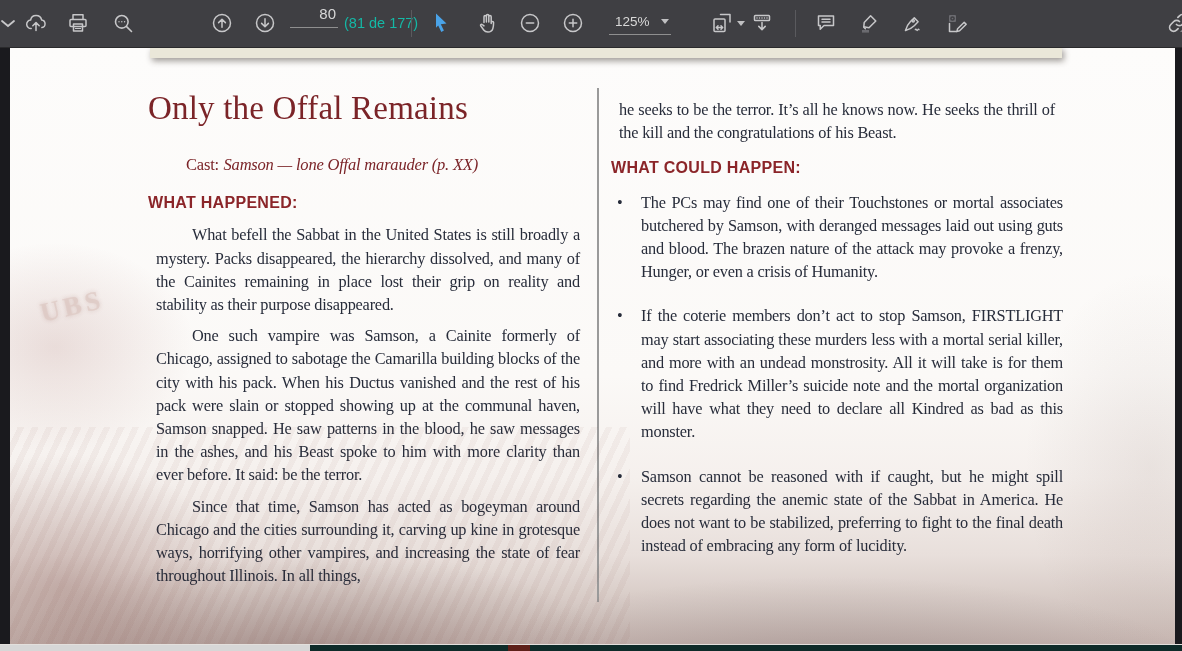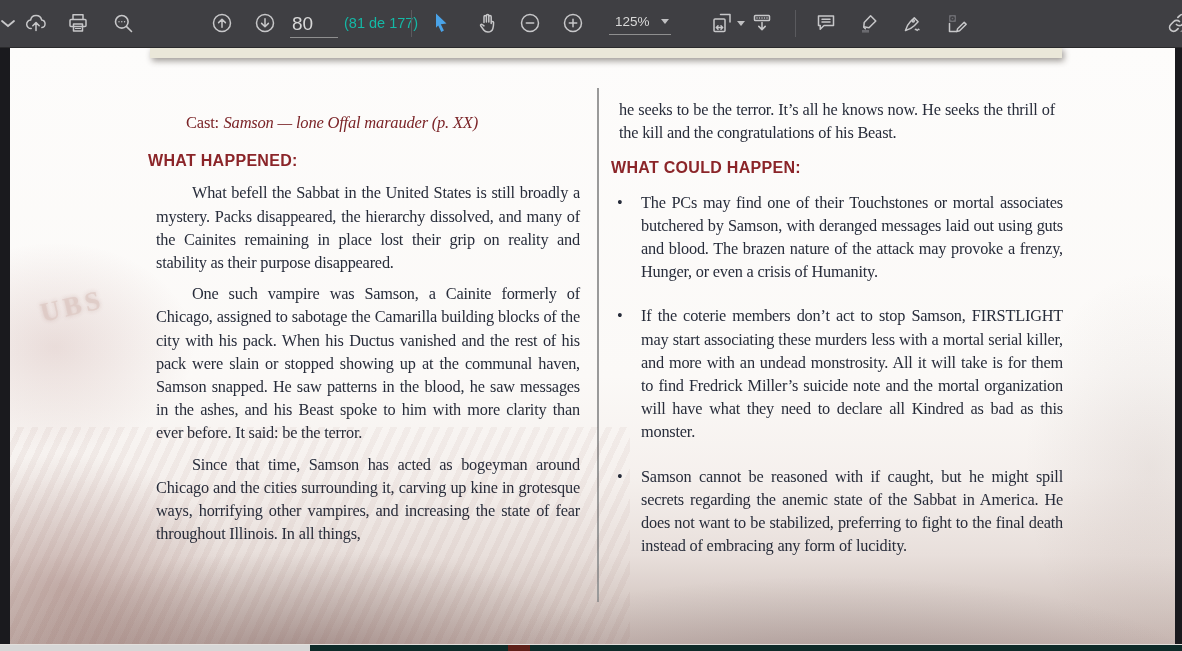--- a/index.html
+++ b/index.html
@@ -6,22 +6,22 @@
   .app{position:relative;width:1182px;height:651px;overflow:hidden;background:#1a1a1e;
        font-family:"Liberation Sans","DejaVu Sans",sans-serif;}
 
   
   .toolbar{position:absolute;left:0;top:0;width:1182px;height:47px;background:#3f3f43;
            border-bottom:1px solid #2a2a2c;overflow:hidden;z-index:30;}
   .tb{position:absolute;top:7px;width:32px;height:32px;background:transparent;border:none;
       padding:4px;cursor:pointer;}
   .tb svg{display:block;width:24px;height:24px;}
   .tb-divider{position:absolute;top:10px;width:1px;height:27px;background:#5a5a5e;}
-  .page-input{position:absolute;left:290px;top:10px;width:44px;height:25px;background:transparent;
-      border:none;border-bottom:1px solid #8f8f8f;color:#d8d8d8;font-size:19px;text-align:left;
+  .page-input{position:absolute;left:290px;top:0;width:44px;height:25px;background:transparent;
+      border:none;border-bottom:1px solid #8f8f8f;color:#d8d8d8;font-size:15px;text-align:right;
       font-family:"Liberation Sans","DejaVu Sans",sans-serif;}
   .page-count{position:absolute;left:344px;top:0;height:47px;line-height:47px;color:#14b8a6;
       font-size:14.5px;}
   .zoom-ctl{position:absolute;left:609px;top:9px;width:62px;height:26px;background:transparent;
       border:none;border-bottom:1px solid #8f8f8f;color:#d8d8d8;font-size:13.5px;cursor:pointer;
       display:flex;align-items:center;justify-content:space-between;padding:0 2px 0 6px;
       font-family:"Liberation Sans","DejaVu Sans",sans-serif;}
   .caret{width:0;height:0;border-left:4px solid transparent;border-right:4px solid transparent;
       border-top:5px solid #c0c0c2;}
   .mini-caret{position:absolute;left:737px;top:21px;width:0;height:0;border-left:4px solid transparent;
@@ -232,20 +232,21 @@
 
   <div class="viewer">
 
     <div class="page doc">
 
       <div class="cream-box"></div>
       <div class="bg-word">UBS</div>
       <div class="col-rule"></div>
 
       <div class="col-left">
+        <h1 class="doc-title">Only the Offal Remains</h1>
         <p class="cast-line"><span>Cast:</span><em>Samson — lone Offal marauder (p. XX)</em></p>
         <h2 class="sans-heading">WHAT HAPPENED:</h2>
         <p class="body-par first">What befell the Sabbat in the United States is still broadly a mystery. Packs disappeared, the hierarchy dissolved, and many of the Cainites remaining in place lost their grip on reality and stability as their purpose disappeared.</p>
         <p class="body-par">One such vampire was Samson, a Cainite formerly of Chicago, assigned to sabotage the Camarilla building blocks of the city with his pack. When his Ductus vanished and the rest of his pack were slain or stopped showing up at the communal haven, Samson snapped. He saw patterns in the blood, he saw messages in the ashes, and his Beast spoke to him with more clarity than ever before. It said: be the terror.</p>
         <p class="body-par">Since that time, Samson has acted as bogeyman around Chicago and the cities surrounding it, carving up kine in grotesque ways, horrifying other vampires, and increasing the state of fear throughout Illinois. In all things,</p>
       </div>
 
       <div class="col-right">
         <p class="intro-par">he seeks to be the terror. It’s all he knows now. He seeks the thrill of the kill and the congratulations of his Beast.</p>
         <h2 class="sans-heading">WHAT COULD HAPPEN:</h2>

